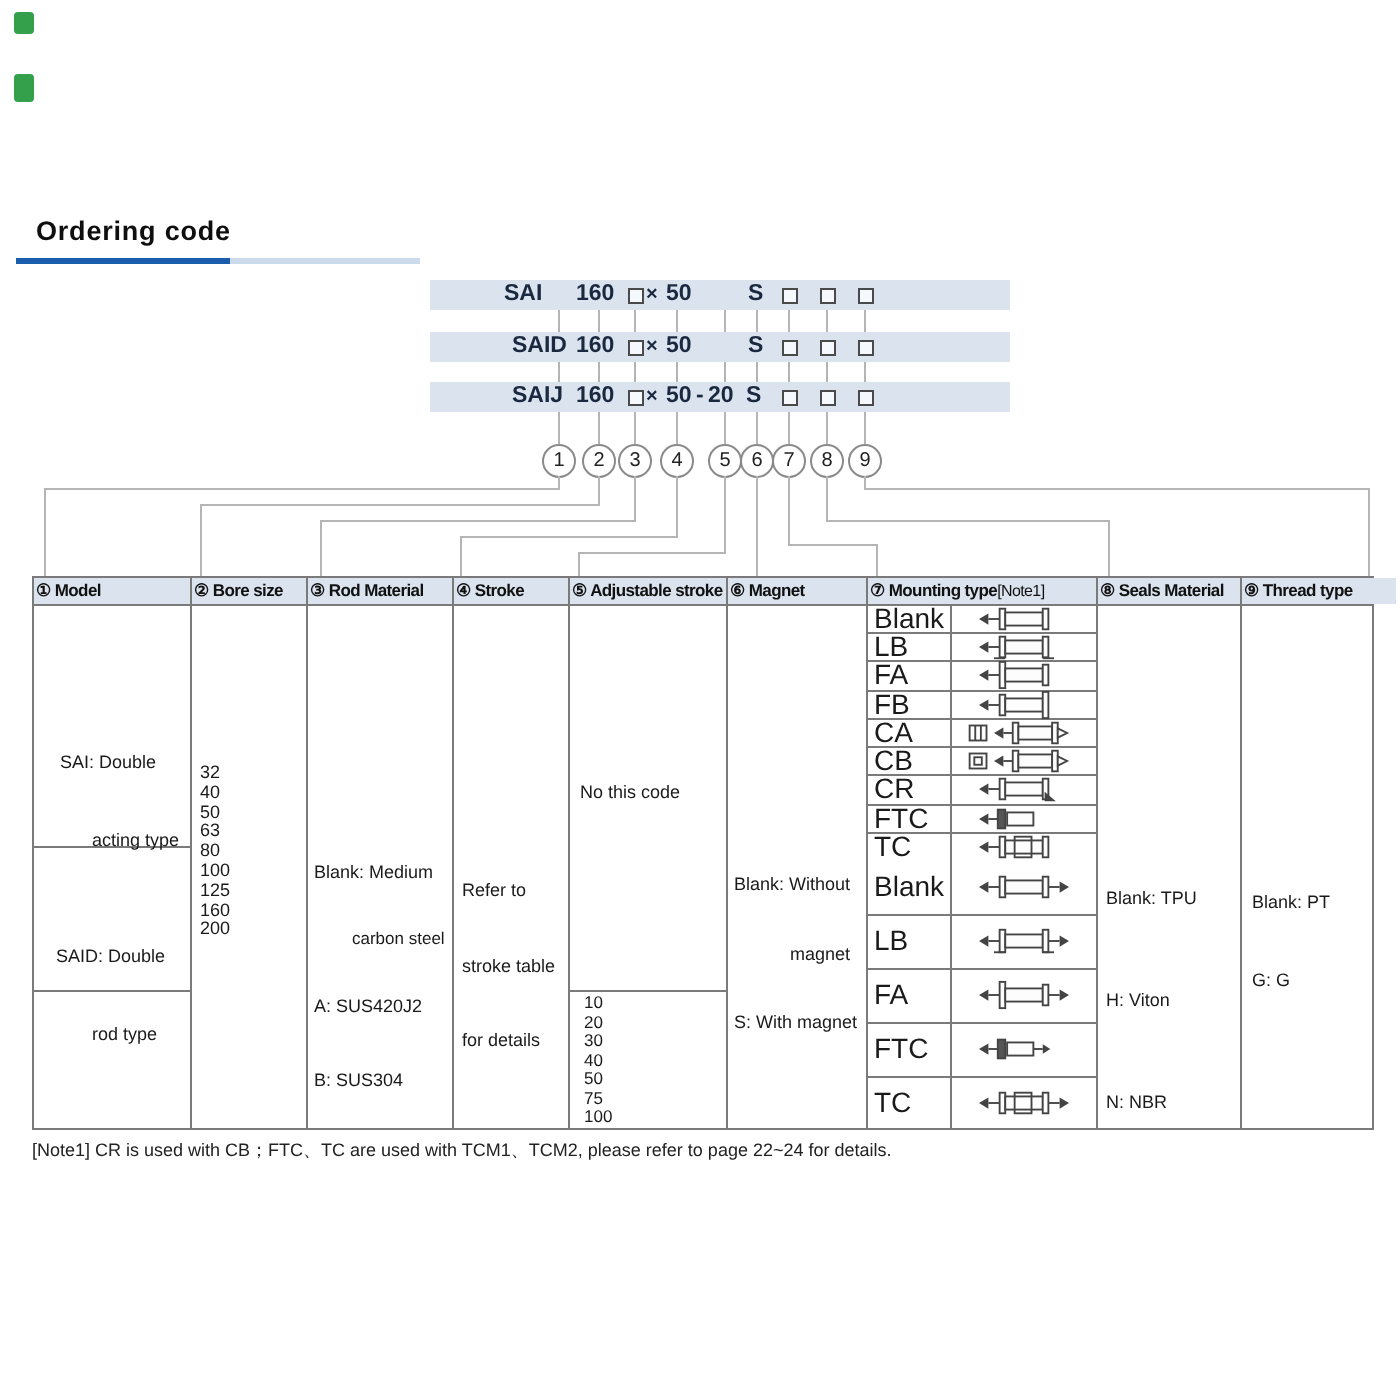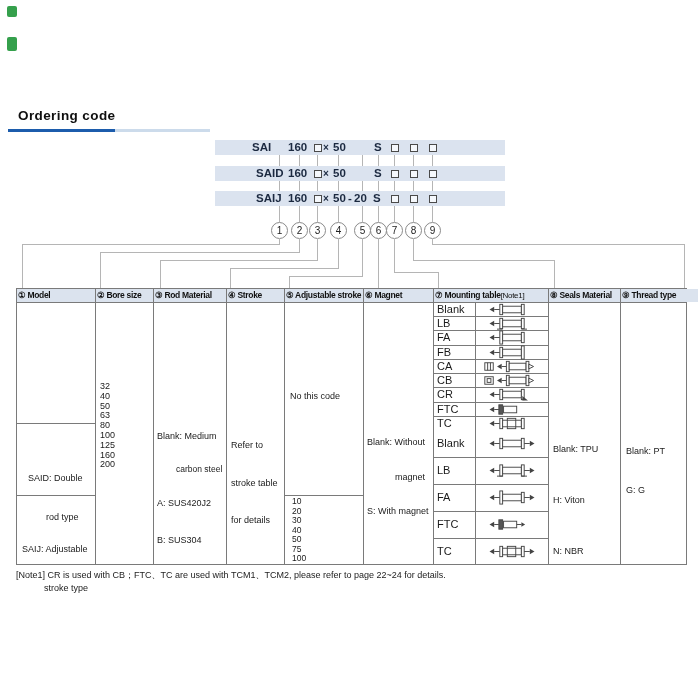--- a/index.html
+++ b/index.html
@@ -20,21 +20,21 @@
           background:#fff;font-size:10px;line-height:15px;text-align:center;color:#222;}
   .cline{position:absolute;background:#b5b5b5;}
   .tline{position:absolute;background:#7a7a7a;}
   .table-outline{position:absolute;left:16px;top:288px;width:671px;height:277px;
                  border:1px solid #7a7a7a;box-sizing:border-box;}
   .hcell{position:absolute;top:289px;height:13px;background:#dbe3ee;font-size:8.5px;font-weight:bold;
          line-height:13px;letter-spacing:-0.3px;white-space:nowrap;overflow:hidden;color:#111;}
   .hcell .note{font-weight:normal;font-size:8px;}
   .hdr-bg{position:absolute;left:17px;top:289px;width:669px;height:13px;background:#dbe3ee;}
   .cell{position:absolute;font-size:9px;line-height:13px;white-space:pre;color:#1a1a1a;}
-  .mlabel{position:absolute;left:437px;font-size:11px;color:#1a1a1a;}
+  .mlabel{position:absolute;left:437px;font-size:14px;color:#1a1a1a;}
   .micon{position:absolute;left:476px;width:71px;display:flex;align-items:center;justify-content:center;}
   .footer{position:absolute;left:16px;top:569px;font-size:9px;color:#222;}
 </style>
 </head>
 <body>
 
 <div class="page">
 
   <div class="green-mark gm1"></div>
   <div class="green-mark gm2"></div>
@@ -175,32 +175,32 @@
       <div class="tline" style="left: 433px; top: 511px; width: 115px; height: 1px;"></div>
       <div class="tline" style="left: 433px; top: 538px; width: 115px; height: 1px;"></div>
     </div>
   <div id="headers">
       <div class="hcell" style="left: 18px; width: 72px;"><span>① Model</span></div>
       <div class="hcell" style="left: 97px; width: 55px;"><span>② Bore size</span></div>
       <div class="hcell" style="left: 155px; width: 70px;"><span>③ Rod Material</span></div>
       <div class="hcell" style="left: 228px; width: 55px;"><span>④ Stroke</span></div>
       <div class="hcell" style="left: 286px; width: 76px;"><span>⑤ Adjustable stroke</span></div>
       <div class="hcell" style="left: 365px; width: 67px;"><span>⑥ Magnet</span></div>
-      <div class="hcell" style="left: 435px; width: 112px;"><span>⑦ Mounting table</span><span class="note">[Note1]</span></div>
+      <div class="hcell" style="left: 435px; width: 112px;"><span>⑦ Mounting type</span><span class="note">[Note1]</span></div>
       <div class="hcell" style="left: 550px; width: 69px;"><span>⑧ Seals Material</span></div>
       <div class="hcell" style="left: 622px; width: 76px;"><span>⑨ Thread type</span></div>
     </div>
 
+  <div class="cell" style="left:30px;top:349px;">
+    <div>SAI: Double</div>
+    <div style="padding-left:16px;">acting type</div>
+  </div>
   <div class="cell" style="left:28px;top:446px;">
     <div>SAID: Double</div>
     <div style="padding-left:18px;">rod type</div>
-  </div>
-  <div class="cell" style="left:22px;top:517px;">
-    <div>SAIJ: Adjustable</div>
-    <div style="padding-left:22px;">stroke type</div>
   </div>
 
   <div class="cell" id="bore-list" style="left:100px;top:382px;line-height:9.8px;"><div class="">32</div><div class="">40</div><div class="">50</div><div class="">63</div><div class="">80</div><div class="">100</div><div class="">125</div><div class="">160</div><div class="">200</div></div>
 
   <div class="cell" style="left:157px;top:409px;line-height:11px;">
     <div>Blank: Medium</div>
     <div style="padding-left:19px;font-size:8.5px;">carbon steel</div>
     <div style="margin-top:1px;">A: SUS420J2</div>
     <div style="margin-top:4px;">B: SUS304</div>
   </div>

